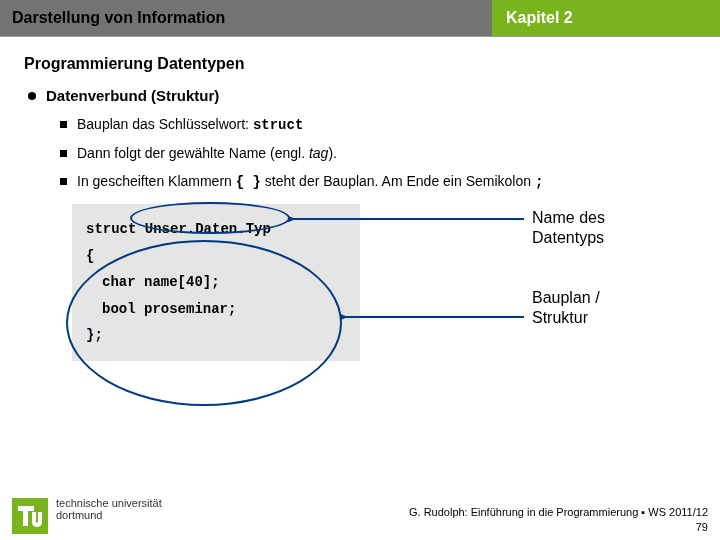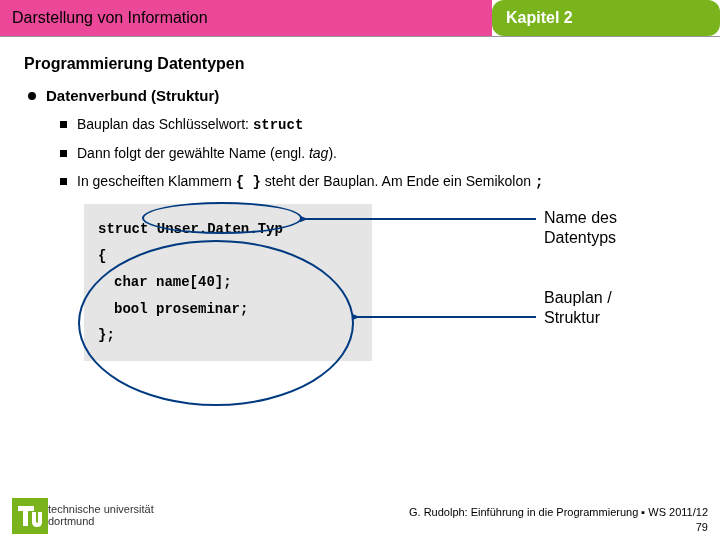--- a/index.html
+++ b/index.html
@@ -13,38 +13,37 @@
     position: relative;
     overflow: hidden;
   }
   .header {
     display: flex;
     height: 36px;
     border-bottom: 1px solid #999;
   }
   .header-left {
     flex: 0 0 480px;
-    background: #ec4899;
+    background: #737373;
     display: flex;
     align-items: center;
     padding-left: 12px;
-    font-weight: normal;
+    font-weight: bold;
     font-size: 16px;
     color: #000;
   }
   .header-right {
     flex: 1;
     background: #7ab41d;
     display: flex;
     align-items: center;
     padding-left: 14px;
     font-weight: bold;
     font-size: 16px;
     color: #fff;
-    border-radius: 12px;
   }
   .content {
     padding: 18px 24px 0 24px;
   }
   .section-title {
     font-weight: bold;
     font-size: 16px;
     margin-bottom: 14px;
   }
   .level1 {
@@ -82,21 +81,21 @@
   }
   .mono {
     font-family: "Courier New", monospace;
     font-weight: bold;
   }
   .italic { font-style: italic; }
   
   .code-area {
     position: relative;
     margin-top: 14px;
-    margin-left: 60px;
+    margin-left: 48px;
     width: 610px;
     height: 220px;
   }
   .code-box {
     position: absolute;
     left: 0;
     top: 0;
     width: 260px;
     background: #e5e5e5;
     padding: 12px 14px 12px 14px;
@@ -151,22 +150,22 @@
     width: 720px;
     height: 56px;
     display: flex;
     align-items: flex-end;
     justify-content: space-between;
     padding: 0 12px 6px 12px;
     box-sizing: border-box;
   }
   .logo-block {
     display: flex;
-    align-items: center;
-    gap: 0;
+    align-items: flex-start;
+    gap: 8px;
   }
   .logo-svg { display: block; }
   .uni-text {
     font-size: 11px;
     line-height: 1.05;
     color: #333;
   }
   .footer-right {
     font-size: 11px;
     color: #000;

